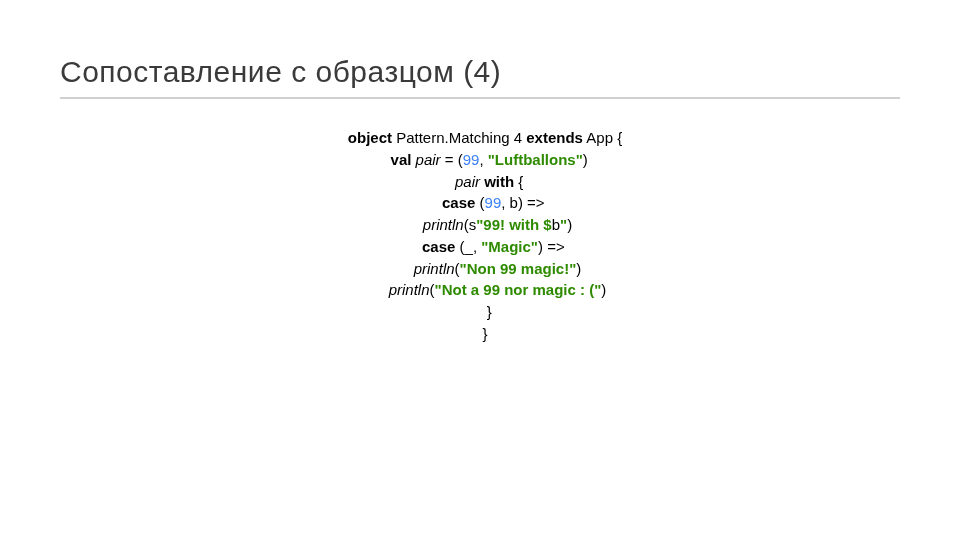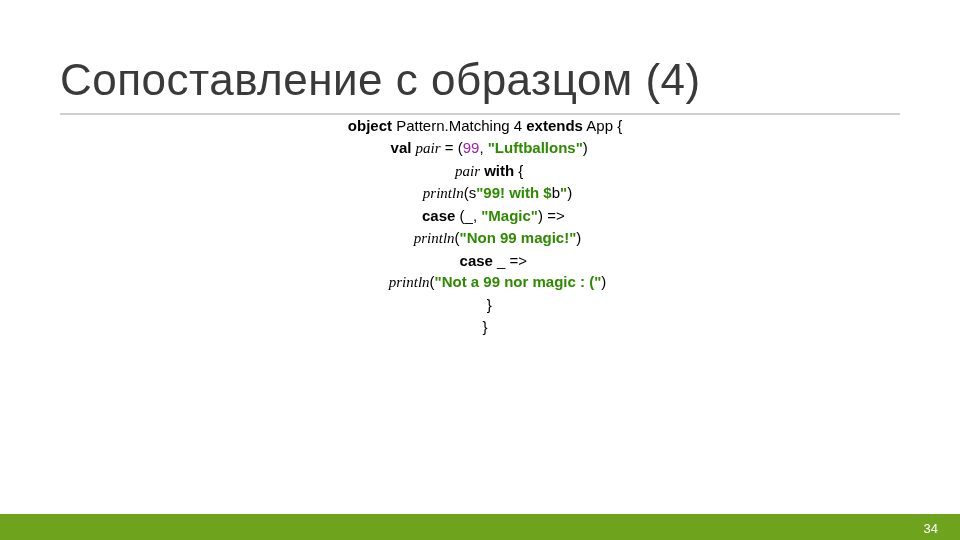--- a/index.html
+++ b/index.html
@@ -11,39 +11,40 @@
     position: relative;
     overflow: hidden;
   }
   .slide {
     width: 100%;
     height: 100%;
     padding: 55px 60px 0 60px;
     position: relative;
   }
   .title {
-    font-size: 44px;
+    font-size: 30px;
     font-weight: 300;
     color: #3a3a3a;
     border-bottom: 2px solid #d0d0d0;
     padding-bottom: 8px;
+    margin-bottom: 28px;
     letter-spacing: 0.5px;
   }
   .code-block {
     font-family: Arial, sans-serif;
     font-size: 15px;
     line-height: 1.45;
     color: #000;
     padding-left: 10px;
   }
   .code-line { white-space: pre; text-align: center; }
   .bold { font-weight: 700; }
-  .italic { font-style: italic; font-family: Liberation Serif, serif; }
+  .italic { font-style: italic; }
   .str { color: #2e8b00; font-weight: 700; }
-  .num { color: #a21caf; }
+  .num { color: #3b82f6; }
   .footer-bar {
     position: absolute;
     left: 0;
     bottom: 0;
     width: 100%;
     height: 26px;
     background: #6ea31e;
   }
   .page-num {
     position: absolute;
@@ -61,33 +62,30 @@
   <h1 class="title">Сопоставление с образцом (4)</h1>
 
   <div class="code-block">
 
     <div class="code-line"><span class="bold">object</span><span> Pattern.Matching 4 </span><span class="bold">extends</span><span> App {</span></div>
 
     <div class="code-line"><span>  </span><span class="bold">val </span><span class="italic">pair</span><span> = (</span><span class="num">99</span><span>, </span><span class="str">"Luftballons"</span><span>)</span></div>
 
     <div class="code-line"><span>  </span><span class="italic">pair</span><span> </span><span class="bold">with</span><span> {</span></div>
 
+    <div class="code-line"><span>    </span><span class="bold">case</span><span> (</span><span class="num">99</span><span>, b) =&gt;</span></div>
 
     <div class="code-line"><span>      </span><span class="italic">println</span><span>(s</span><span class="str">"99! with $</span><span>b</span><span class="str">"</span><span>)</span></div>
 
     <div class="code-line"><span>    </span><span class="bold">case</span><span> (_, </span><span class="str">"Magic"</span><span>) =&gt;</span></div>
 
     <div class="code-line"><span>      </span><span class="italic">println</span><span>(</span><span class="str">"Non 99 magic!"</span><span>)</span></div>
 
-    <div class="code-line"><span>    </span><span class="bold">case</span><span> _ =&gt;</span></div>
 
     <div class="code-line"><span>      </span><span class="italic">println</span><span>(</span><span class="str">"Not a 99 nor magic : ("</span><span>)</span></div>
 
     <div class="code-line">  }</div>
     <div class="code-line">}</div>
 
   </div>
 
-  <div class="footer-bar">
-    <span class="page-num">34</span>
-  </div>
 
 </div>
 
 </body></html>

